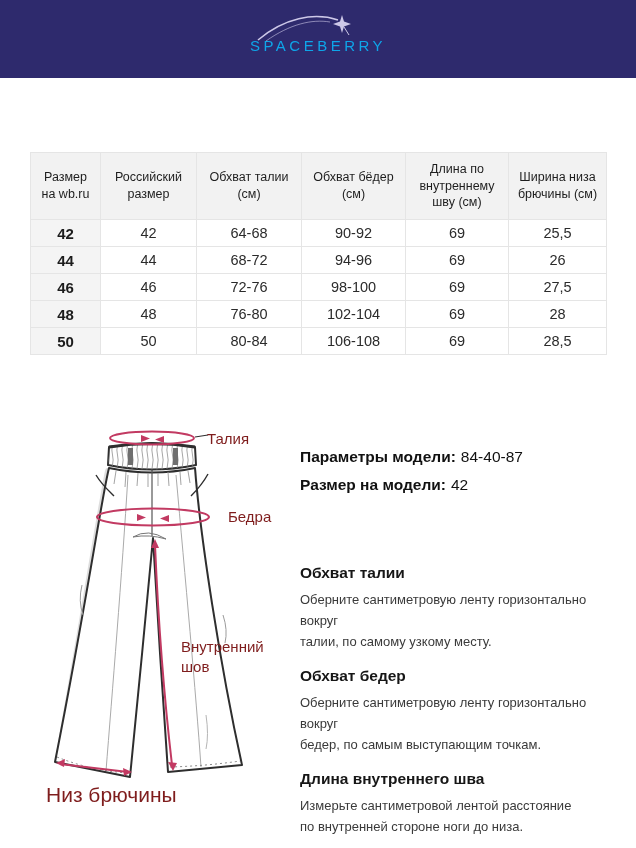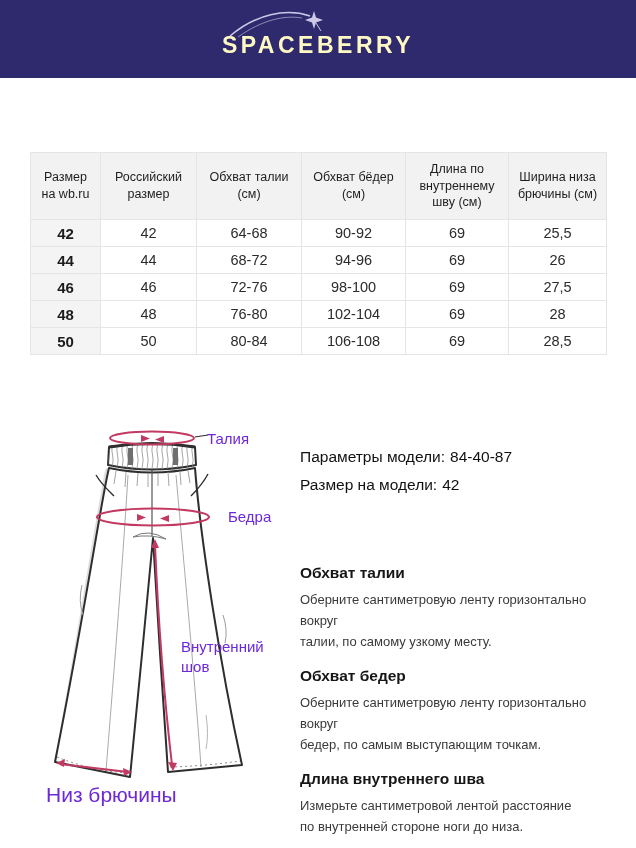--- a/index.html
+++ b/index.html
@@ -2,47 +2,47 @@
 <html><head>
 <meta charset="utf-8">
 <style>
   html,body{margin:0;padding:0;background:#ffffff;}
   body{width:636px;height:848px;font-family:"Liberation Sans",sans-serif;overflow:hidden;}
   .page{position:relative;width:636px;height:848px;background:#fff;}
 
   
   .brand-header{position:absolute;left:0;top:0;width:636px;height:78px;background:#2e2a6d;
     display:flex;align-items:center;justify-content:center;}
-  .logo{position:relative;color:#fef9c3;font-size:23px;letter-spacing:3.5px;font-weight:700;
+  .logo{position:relative;color:#0ea5e9;font-size:15px;letter-spacing:3.5px;font-weight:400;
     padding-top:12px;line-height:1;}
   .comet{position:absolute;left:6px;top:-16px;width:100px;height:34px;}
 
   
   table.size-table{position:absolute;left:30px;top:152px;width:576px;border-collapse:collapse;
     table-layout:fixed;}
   .size-table th,.size-table td{border:1px solid #e5e5e5;text-align:center;vertical-align:middle;}
   .size-table thead th{background:#f2f2f2;font-size:12.5px;font-weight:500;color:#1e1e1e;
     height:58px;padding:4px 5px;line-height:1.35;}
   .size-table tbody tr{height:27px;}
   .size-table tbody th{background:#f4f4f4;font-weight:700;font-size:15px;color:#1c1c1c;}
   .size-table tbody td{font-size:14.5px;color:#2b2b2b;background:#fff;}
 
   
   .pants-svg{position:absolute;left:30px;top:415px;width:270px;height:400px;}
-  .diagram-label{position:absolute;font-size:15px;font-weight:500;color:#6d28d9;
+  .diagram-label{position:absolute;font-size:15px;font-weight:500;color:#7f1d1d;
     white-space:pre-line;line-height:20px;z-index:2;}
   .label-waist{left:207px;top:429px;}
   .label-hips{left:228px;top:507px;}
   .label-inseam{left:181px;top:637px;}
   .label-hem{left:46px;top:785px;font-size:21px;}
 
   
   .model-info{position:absolute;left:300px;top:443px;width:315px;}
   .model-line{font-size:15.5px;line-height:28px;color:#111;}
-  .model-line .lbl{font-weight:400;}
+  .model-line .lbl{font-weight:700;}
   .model-line .val{font-weight:400;margin-left:5px;}
 
   .guides{position:absolute;left:300px;top:547px;width:312px;margin-top:16px;}
   .guide{margin-bottom:14px;}
   .guide h3{margin:0 0 6px 0;font-size:15.5px;font-weight:700;color:#161616;line-height:20px;}
   .guide p{margin:0;font-size:13px;line-height:21px;color:#3a3a3a;white-space:pre-line;}
 </style>
 </head>
 <body>
 

